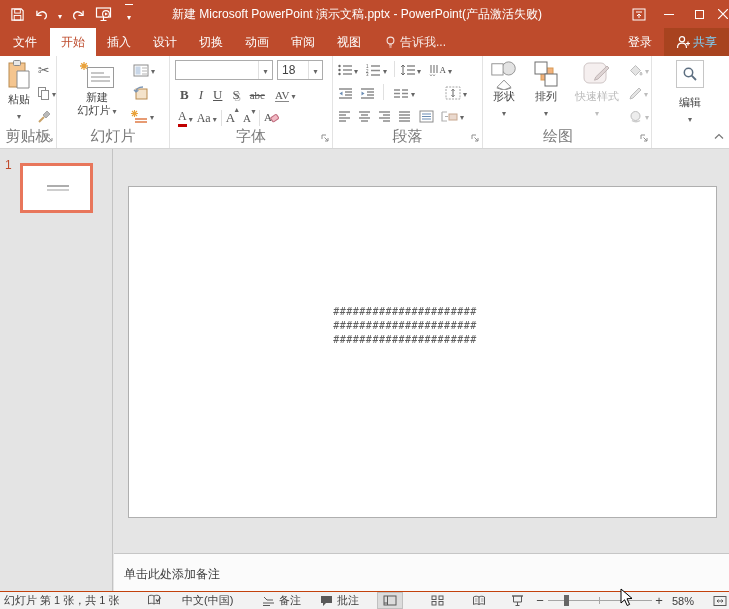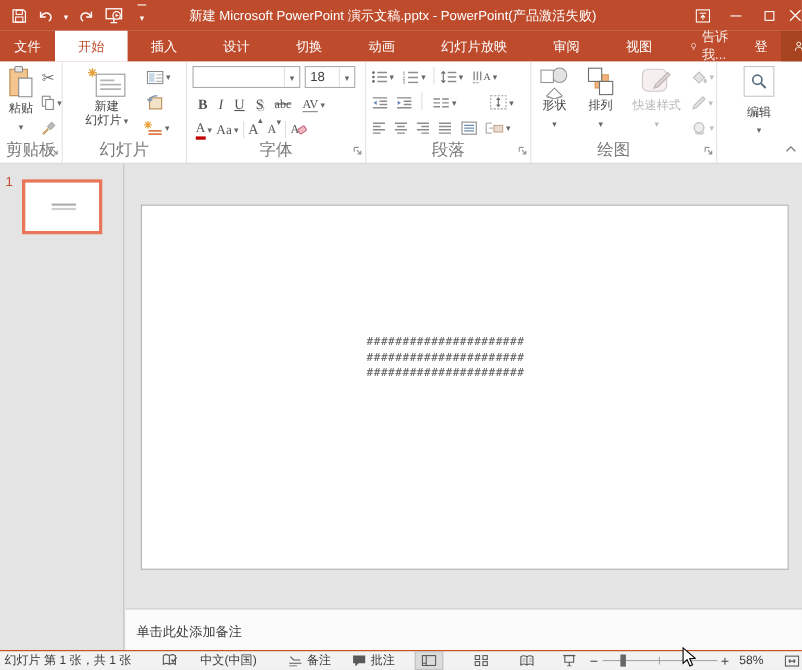--- a/index.html
+++ b/index.html
@@ -12,21 +12,21 @@
   
   .titlebar { position:absolute; left:0; top:0; width:729px; height:28px; background:#BE4B2C; display:flex; align-items:center; }
   .qat { display:flex; align-items:center; gap:4px; padding-left:6px; }
   .qbtn { width:22px; height:22px; display:flex; align-items:center; justify-content:center; }
   .qbtn svg { display:block; }
   .title { position:absolute; left:172px; top:0; height:28px; line-height:28px; color:#fff; font-size:12px; white-space:nowrap; }
   .winctl { position:absolute; right:0; top:0; height:28px; display:flex; }
   .wbtn { width:30px; height:28px; display:flex; align-items:center; justify-content:center; }
   
   .tabbar { position:absolute; left:0; top:28px; width:729px; height:28px; background:#BE4B2C; display:flex; align-items:stretch; }
-  .tab { padding:0 21px; line-height:28px; color:#fff; font-size:12px; white-space:nowrap; }
+  .tab { padding:0 11px; line-height:28px; color:#fff; font-size:12px; white-space:nowrap; }
   .tab.file { padding:0 13px; }
   .tab.active { background:#fff; color:#BE4B2C; }
   .tellme { display:flex; align-items:center; gap:5px; padding:0 10px; color:rgba(255,255,255,.88); font-size:12px; margin-left:4px; }
   .tb-spacer { flex:1; }
   .signin { line-height:28px; color:#fff; font-size:12px; padding:0 12px; }
   .share { display:flex; align-items:center; gap:2px; padding:0 12px; background:#A8431F; color:#7dd3fc; font-size:12px; }
   
   .ribbon { position:absolute; left:0; top:56px; width:729px; height:93px; background:#fff; border-bottom:1px solid #D5D5D5; font-size:11px; color:#444; }
   .grp { position:absolute; top:0; height:92px; border-right:1px solid #E3E3E3; }
   .grplabel { position:absolute; bottom:2px; left:0; right:0; text-align:center; color:#7A7A7A; font-size:15px; }
@@ -128,21 +128,20 @@
   </div>
 
   <div class="tabbar">
     <div id="tabstrip" style="display:flex;">
         <div class="tab file">文件</div>
         <div class="tab active">开始</div>
         <div class="tab">插入</div>
         <div class="tab">设计</div>
         <div class="tab">切换</div>
         <div class="tab">动画</div>
-        <div class="tab">幻灯片放映</div>
         <div class="tab">审阅</div>
         <div class="tab">视图</div>
       </div>
     <div class="tellme">
       <svg width="9" height="13" viewBox="0 0 9 13">
           <circle cx="4.5" cy="4.5" r="3.4" fill="none" stroke="rgba(255,255,255,.85)" stroke-width="1.1"></circle>
           <path d="M3 9 h3 M3.4 11 h2.2" stroke="rgba(255,255,255,.85)" stroke-width="1.1"></path>
         </svg>
       <span>告诉我...</span>
     </div>

